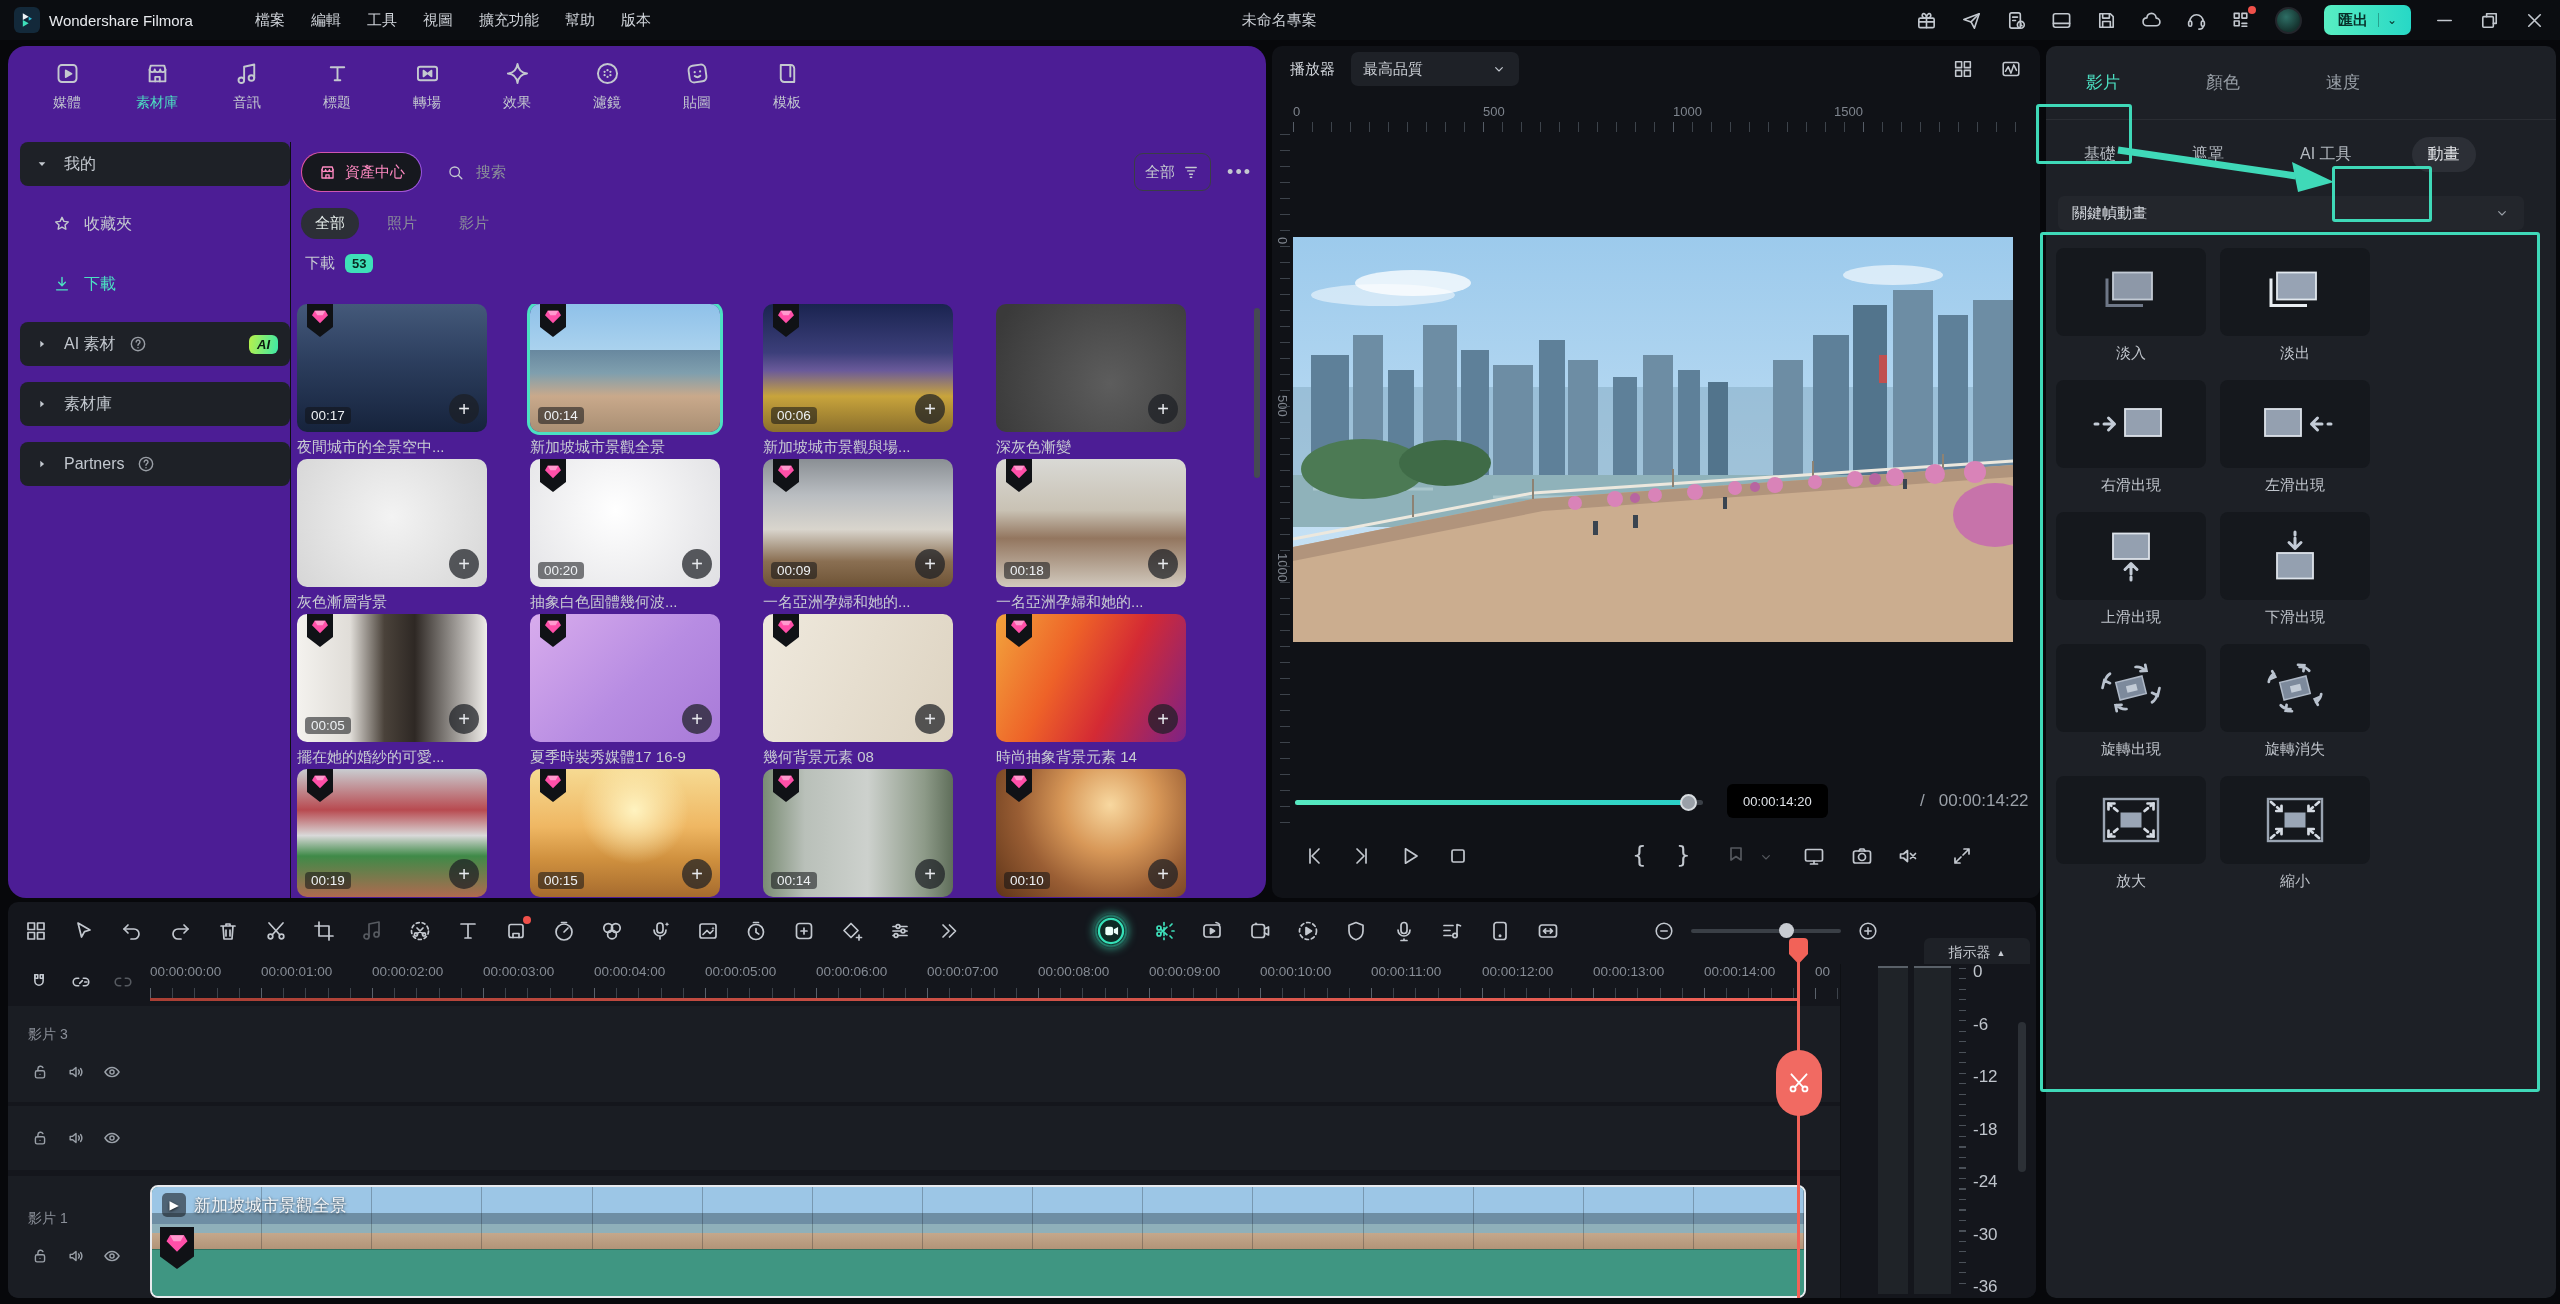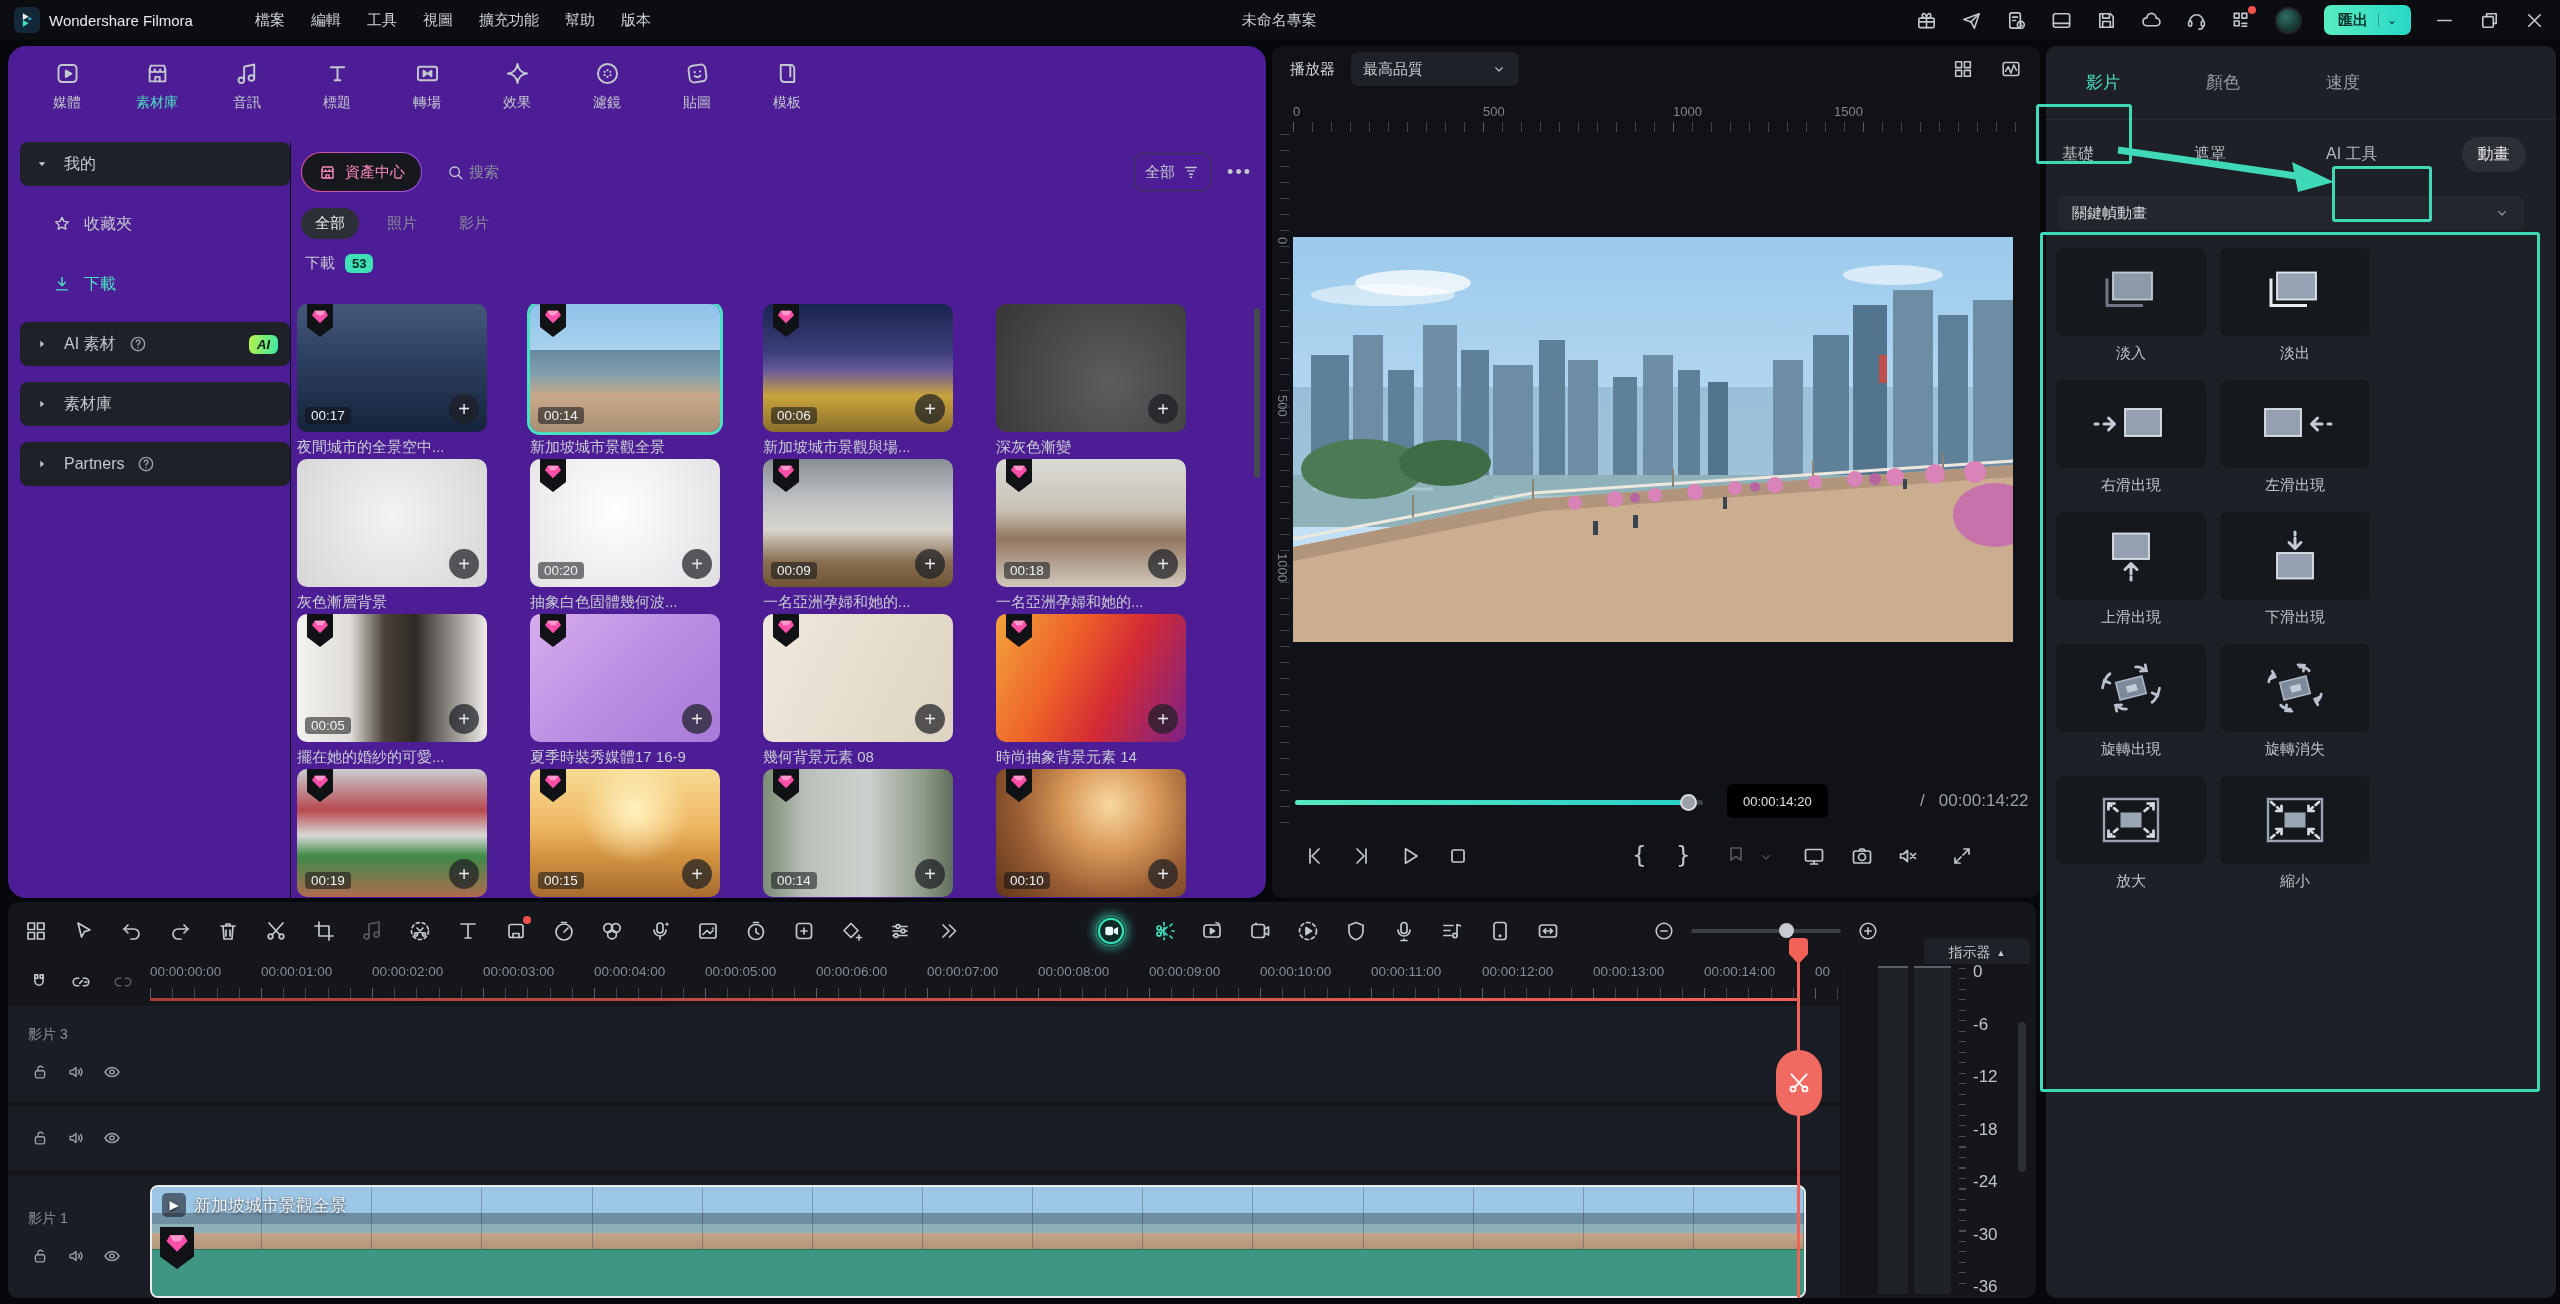--- a/index.html
+++ b/index.html
@@ -38,21 +38,21 @@
   .siderow .icon{width:20px;height:20px;}
   .siderow.active{color:#4ce0c2;}
   .siderow.active .icon{color:#4ce0c2;}
   .ai-badge{margin-left:auto;background:linear-gradient(100deg,#b8f04a,#3ce8a8);color:#0c1c10;font-weight:bold;font-style:italic;font-size:13px;border-radius:6px;padding:2px 8px;}
   .help-ic{width:17px;height:17px;opacity:.75;}
   
   #assets{position:absolute;left:282px;top:96px;right:0;bottom:0;border-left:1px solid #0d0f13;}
   #asset-head{position:absolute;left:10px;top:8px;right:14px;height:44px;display:flex;align-items:center;}
   #hub-pill{height:40px;padding:0 16px;border-radius:20px;display:flex;align-items:center;gap:8px;color:#ff8ac2;font-size:15px;border:1.5px solid transparent;background:linear-gradient(#16181e,#16181e) padding-box,linear-gradient(90deg,#e255a0,#9a55e0) border-box;}
   #hub-pill .icon{width:19px;height:19px;color:#ff8ac2;}
-  #searchbox{display:flex;align-items:center;gap:4px;margin-left:24px;color:#8b9099;}
+  #searchbox{display:flex;align-items:center;gap:11px;margin-left:24px;color:#8b9099;}
   #searchbox .icon{width:19px;height:19px;}
   #filter-pill{margin-left:auto;height:38px;border:1px solid #3a3e46;border-radius:9px;display:flex;align-items:center;gap:7px;padding:0 10px;color:#c3c8cf;font-size:15px;}
   #filter-pill .icon{width:18px;height:18px;}
   #more-dots{margin-left:16px;color:#c3c8cf;letter-spacing:2px;font-size:18px;}
   #asset-tabs{position:absolute;left:10px;top:66px;display:flex;gap:14px;align-items:center;}
   .atab{padding:6px 14px;border-radius:17px;color:#8b9099;font-size:15px;}
   .atab.active{background:#2c2f36;color:#e4ece9;}
   #dl-row{position:absolute;left:14px;top:112px;display:flex;align-items:center;gap:10px;}
   #dl-label{color:#c8ccd2;font-size:15px;}
   #dl-count{background:#3ee0b8;color:#0a2a22;font-size:13px;font-weight:bold;border-radius:6px;padding:2px 7px;}
@@ -103,21 +103,21 @@
   #time-chip{position:absolute;left:455px;top:0;height:34px;background:#000000;border-radius:6px;padding:0 16px;display:flex;align-items:center;color:#dfe3e8;font-size:13px;}
   #time-total{position:absolute;left:648px;top:0;height:34px;display:flex;align-items:center;gap:14px;color:#9aa0a8;font-size:17px;}
   #transport{position:absolute;left:0;top:790px;right:0;height:44px;}
   #transport .icon{position:absolute;width:24px;height:24px;top:8px;}
   .brace{position:absolute;top:6px;font-size:23px;color:#c3c8cf;font-family:"DejaVu Sans",sans-serif;}
   
   #right-panel{left:2046px;top:46px;width:510px;height:1252px;background:#1d2026;border-radius:10px;}
   #insp-tabs{position:absolute;left:0;top:0;right:0;height:74px;display:flex;align-items:center;gap:86px;padding-left:40px;border-bottom:1px solid #2a2d33;}
   .itab{font-size:17px;color:#9aa0a8;}
   .itab.active{color:#4ce0c2;}
-  #insp-subtabs{position:absolute;left:0;top:84px;right:0;height:48px;display:flex;align-items:center;gap:68px;}
+  #insp-subtabs{position:absolute;left:0;top:84px;right:0;height:48px;display:flex;align-items:center;gap:44px;padding-left:22px;}
   .stab{font-size:16px;color:#b4b9c0;padding:7px 16px;border-radius:18px;}
   .stab.active{background:#2c2f36;color:#e8eaee;text-align:center;}
   #kf-dd{position:absolute;left:12px;top:150px;width:466px;height:34px;background:#23262c;border-radius:6px;display:flex;align-items:center;padding:0 14px;color:#d8dce2;font-size:15px;}
   #kf-dd .chev{margin-left:auto;width:16px;height:16px;color:#9aa0a8;}
   #preset-grid{position:absolute;left:10px;top:202px;display:grid;grid-template-columns:repeat(2,150px);column-gap:14px;grid-auto-rows:132px;}
   .preset .box{width:150px;height:88px;background:#15181d;border-radius:8px;display:flex;align-items:center;justify-content:center;}
   .preset .box .icon{width:84px;height:54px;}
   .preset .plabel{text-align:center;margin-top:8px;font-size:15px;color:#c0c5cc;}
   
   #timeline-panel{left:8px;top:902px;width:2028px;height:396px;background:#14161c;border-radius:10px;overflow:hidden;}

